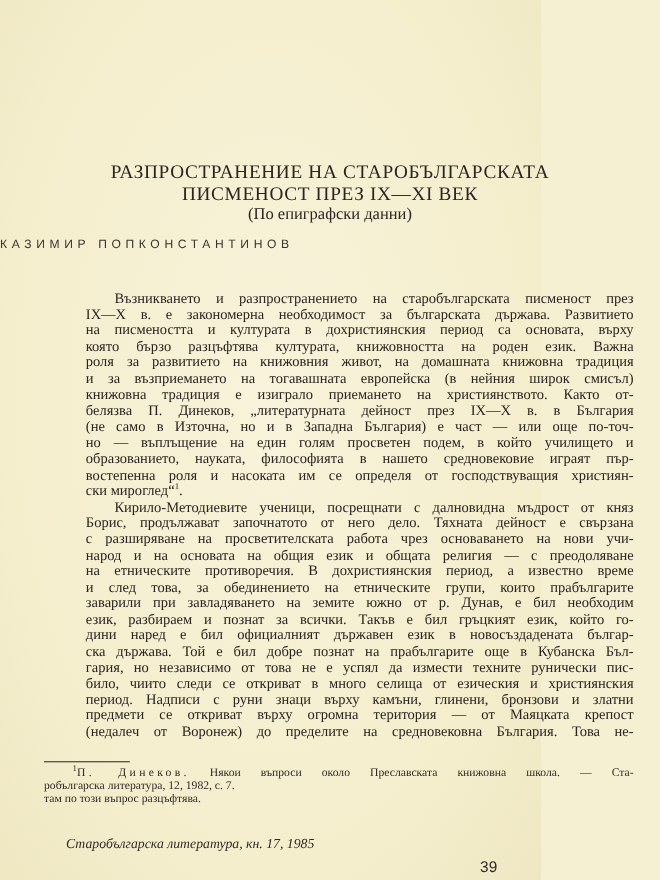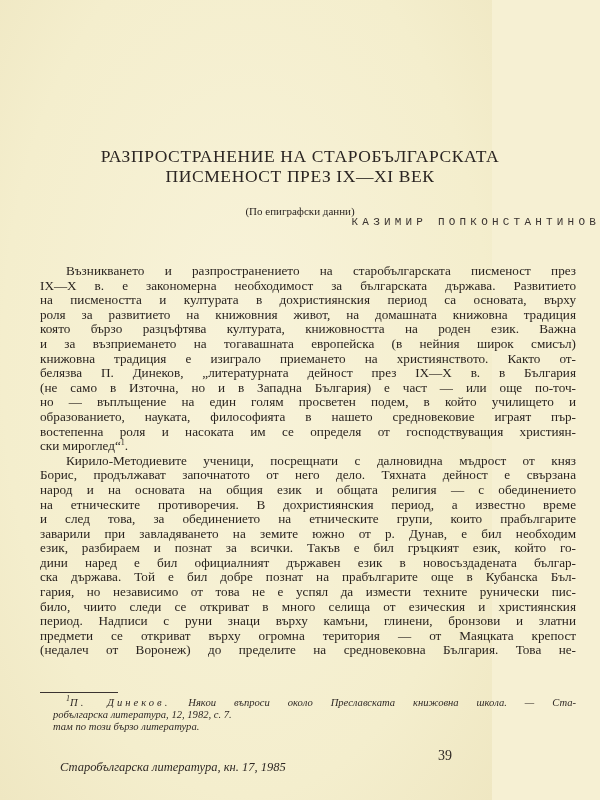--- a/index.html
+++ b/index.html
@@ -7,90 +7,91 @@
     width: 600px; height: 800px; overflow: hidden;
     background: #f6f0d3;
     font-family: "Liberation Serif", "DejaVu Serif", serif;
     color: #2a2420;
     position: relative;
   }
   .page { position: absolute; left: 0; top: 0; width: 492px; height: 800px;
     background: radial-gradient(ellipse at 50% 45%, #f8f3da 0%, #f4eecd 70%, #efe7c2 100%); }
   .title-block { position: absolute; left: 0; top: 146px; width: 600px; text-align: center; }
   .title-line { font-size: 17.5px; letter-spacing: 0.6px; line-height: 20px; color: #2b2522; font-weight: normal; }
-  .subtitle { font-size: 11px; line-height: 19px; margin-top: 16px; color: #2b2522; }
-  .author { position: absolute; left: 0; top: 216px; width: 600px; text-align: right;
-    font-family: Liberation Mono, monospace; font-size: 11px;
+  .subtitle { font-size: 15px; line-height: 19px; margin-top: 0px; color: #2b2522; }
+  .author { position: absolute; left: 0; top: 216px; width: 600px; text-align: left;
+    font-family: Liberation Sans, sans-serif; font-size: 11px;
     letter-spacing: 4.2px; color: #3a3330; }
   .body-text { position: absolute; left: 40px; top: 264px; width: 536px; }
   .para { margin: 0; font-size: 13.2px; line-height: 14.6px; text-align: justify; }
-  .line { display: block; text-align: justify; text-align-last: justify; white-space: nowrap; height: 14.6px; overflow: visible; }
+  .line { display: block; text-align: justify; text-align-last: justify; white-space: nowrap; height: 14.6px; overflow: visible; margin-left: 38px; }
   .line.last { text-align-last: left; }
   .line.indent { padding-left: 26px; }
   sup { font-size: 8px; line-height: 0; vertical-align: super; }
   .footnote-rule { position: absolute; left: 40px; top: 692px; width: 78px; height: 0; border-top: 1.2px solid #3a3330; }
   .footnotes { position: absolute; left: 40px; top: 697px; width: 536px; font-size: 10.6px; line-height: 12.2px; color: #2f2925; }
-  .fn-line { display: block; white-space: nowrap; text-align: justify; text-align-last: justify; height: 12.2px; font-style: italic; }
-  .fn-line.last { text-align-last: left; margin-left: 13px; }
+  .fn-line { display: block; white-space: nowrap; text-align: justify; text-align-last: justify; height: 12.2px; }
+  .fn-line.last { text-align-last: left; }
   .fn-line.indent { padding-left: 26px; }
   .spaced { letter-spacing: 3px; }
   .footer-journal { position: absolute; left: 40px; top: 760px; font-size: 12.5px; font-style: italic; color: #2f2925; margin-left: 20px; }
-  .page-number { position: absolute; right: 40px; top: 748px; font-family: Liberation Serif, serif; font-size: 14px; color: #2f2925; }
+  .page-number { position: absolute; right: 40px; top: 780px; font-family: Liberation Sans, sans-serif; font-size: 14px; color: #2f2925; }
 </style>
 </head>
 <body>
 
 <div class="page">
 
   <div class="title-block">
     <div class="title-line">РАЗПРОСТРАНЕНИЕ НА СТАРОБЪЛГАРСКАТА</div>
     <div class="title-line">ПИСМЕНОСТ ПРЕЗ IX—XI ВЕК</div>
     <div class="subtitle">(По епиграфски данни)</div>
   </div>
 
   <div class="author">КАЗИМИР ПОПКОНСТАНТИНОВ</div>
 
   <div class="body-text">
     <div class="para">
       <span class="line indent">Възникването и разпространението на старобългарската писменост през</span>
       <span class="line">IX—X в. е закономерна необходимост за българската държава. Развитието</span>
       <span class="line">на писмеността и културата в дохристиянския период са основата, върху</span>
+      <span class="line">която бързо разцъфтява културата, книжовността на роден език. Важна</span>
       <span class="line">роля за развитието на книжовния живот, на домашната книжовна традиция</span>
-      <span class="line">която бързо разцъфтява културата, книжовността на роден език. Важна</span>
       <span class="line">и за възприемането на тогавашната европейска (в нейния широк смисъл)</span>
       <span class="line">книжовна традиция е изиграло приемането на християнството. Както от-</span>
       <span class="line">белязва П. Динеков, „литературната дейност през IX—X в. в България</span>
       <span class="line">(не само в Източна, но и в Западна България) е част — или още по-точ-</span>
       <span class="line">но — въплъщение на един голям просветен подем, в който училището и</span>
       <span class="line">образованието, науката, философията в нашето средновековие играят пър-</span>
       <span class="line">востепенна роля и насоката им се определя от господствуващия християн-</span>
       <span class="line last"><span>ски мироглед“</span><sup>1</sup><span>.</span></span>
     </div>
     <div class="para">
       <span class="line indent">Кирило-Методиевите ученици, посрещнати с далновидна мъдрост от княз</span>
       <span class="line">Борис, продължават започнатото от него дело. Тяхната дейност е свързана</span>
-      <span class="line">народ и на основата на общия език и общата религия — с обединението</span>
+      <span class="line">с разширяване на просветителската работа чрез основаването на нови учи-</span>
+      <span class="line">народ и на основата на общия език и общата религия — с преодоляване</span>
       <span class="line">на етническите противоречия. В дохристиянския период, а известно време</span>
       <span class="line">и след това, за обединението на етническите групи, които прабългарите</span>
       <span class="line">заварили при завладяването на земите южно от р. Дунав, е бил необходим</span>
       <span class="line">език, разбираем и познат за всички. Такъв е бил гръцкият език, който го-</span>
       <span class="line">дини наред е бил официалният държавен език в новосъздадената българ-</span>
       <span class="line">ска държава. Той е бил добре познат на прабългарите още в Кубанска Бъл-</span>
       <span class="line">гария, но независимо от това не е успял да измести техните рунически пис-</span>
       <span class="line">било, чиито следи се откриват в много селища от езическия и християнския</span>
       <span class="line">период. Надписи с руни знаци върху камъни, глинени, бронзови и златни</span>
       <span class="line">предмети се откриват върху огромна територия — от Маяцката крепост</span>
       <span class="line">(недалеч от Воронеж) до пределите на средновековна България. Това не-</span>
     </div>
   </div>
 
   <div class="footnote-rule"></div>
 
   <div class="footnotes">
     <span class="fn-line indent"><sup>1</sup><span class="spaced">П. Динеков.</span> <span>Някои въпроси около Преславската книжовна школа. — Ста-</span></span>
     <span class="fn-line last">робългарска литература, 12, 1982, с. 7.</span>
-    <span class="fn-line last">там по този бързо литература.</span>
+    <span class="fn-line last">там по този въпрос разцъфтява.</span>
   </div>
 
   <div class="footer-journal">Старобългарска литература, кн. 17, 1985</div>
   <div class="page-number">39</div>
 
 </div>
 
 </body></html>

